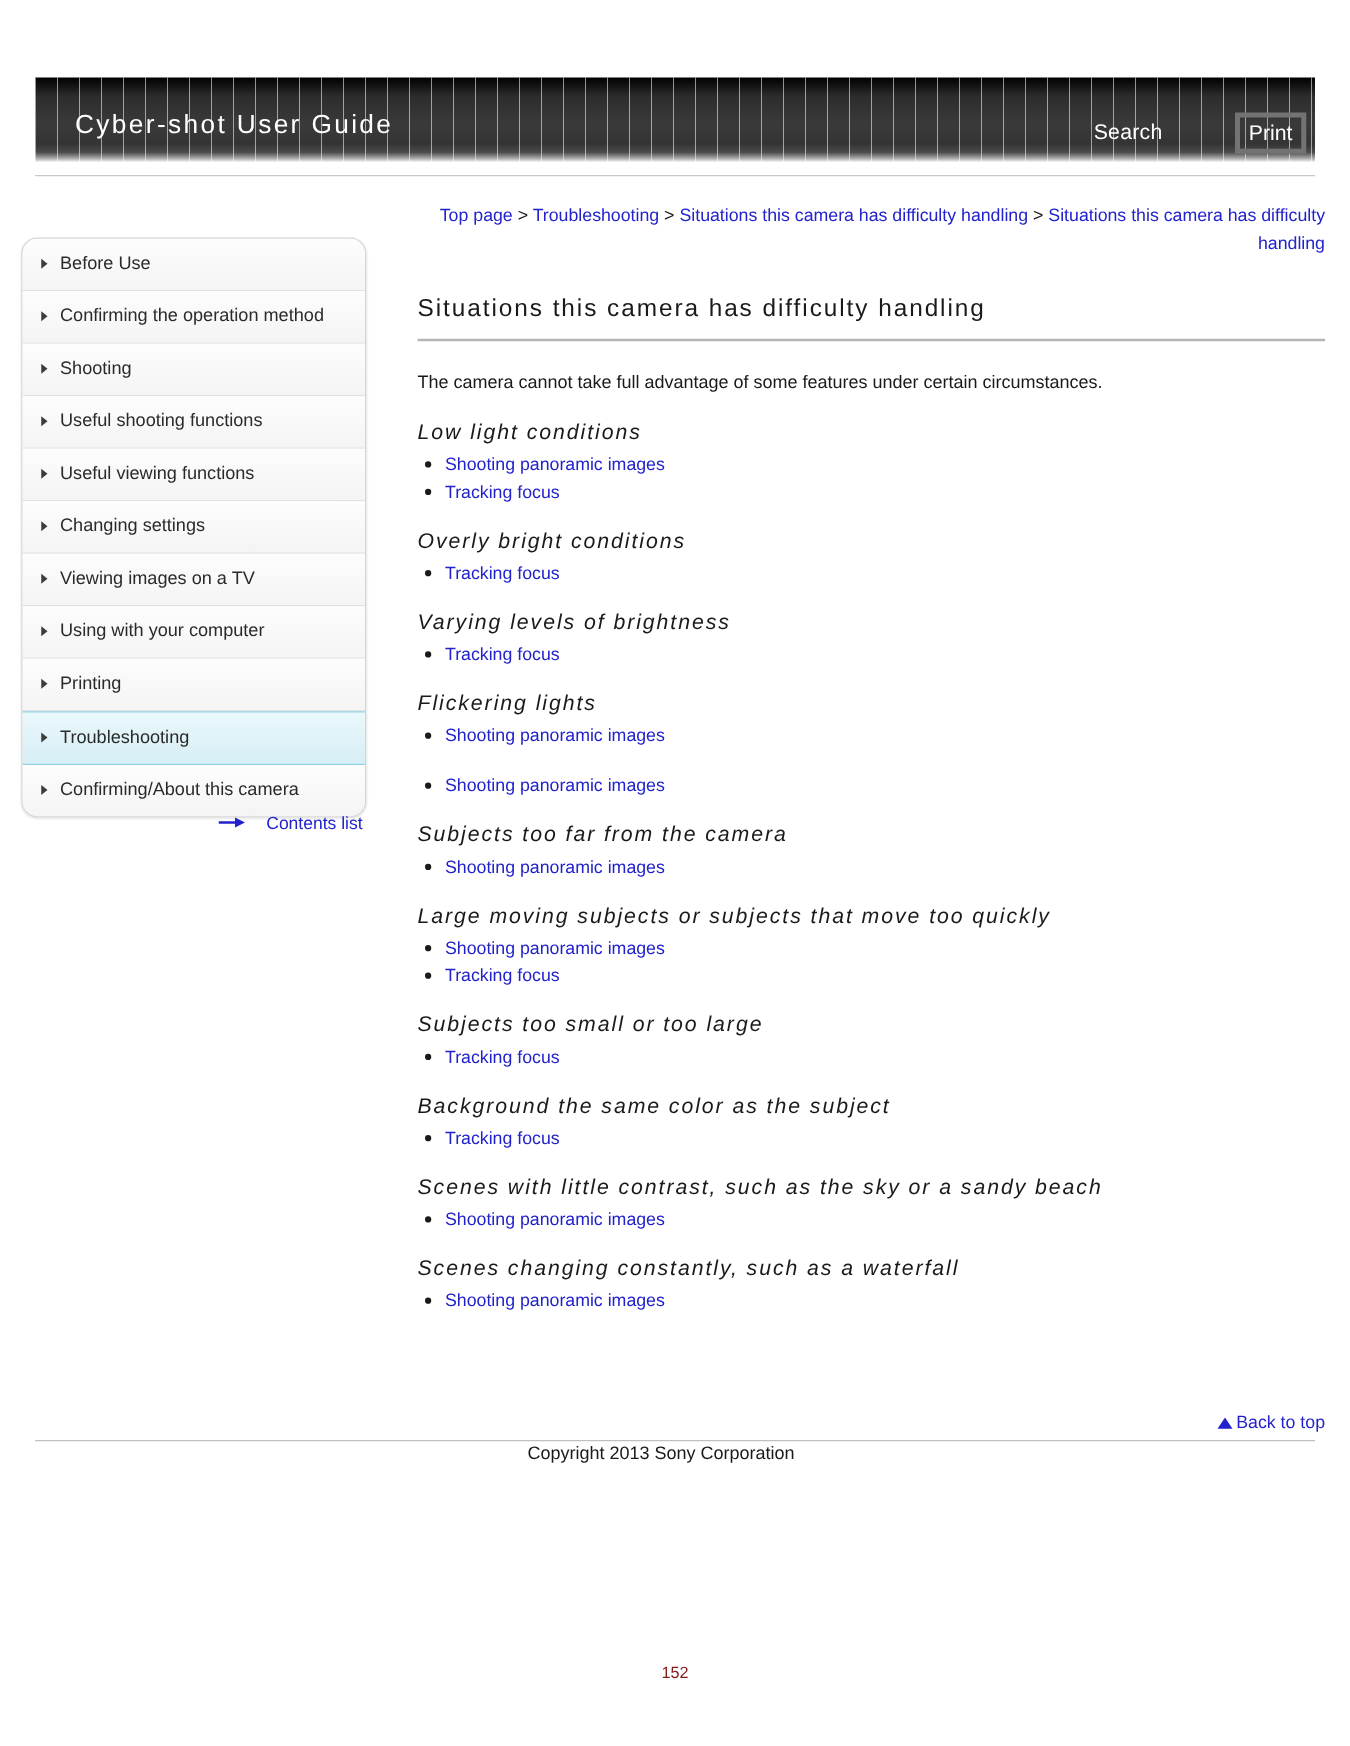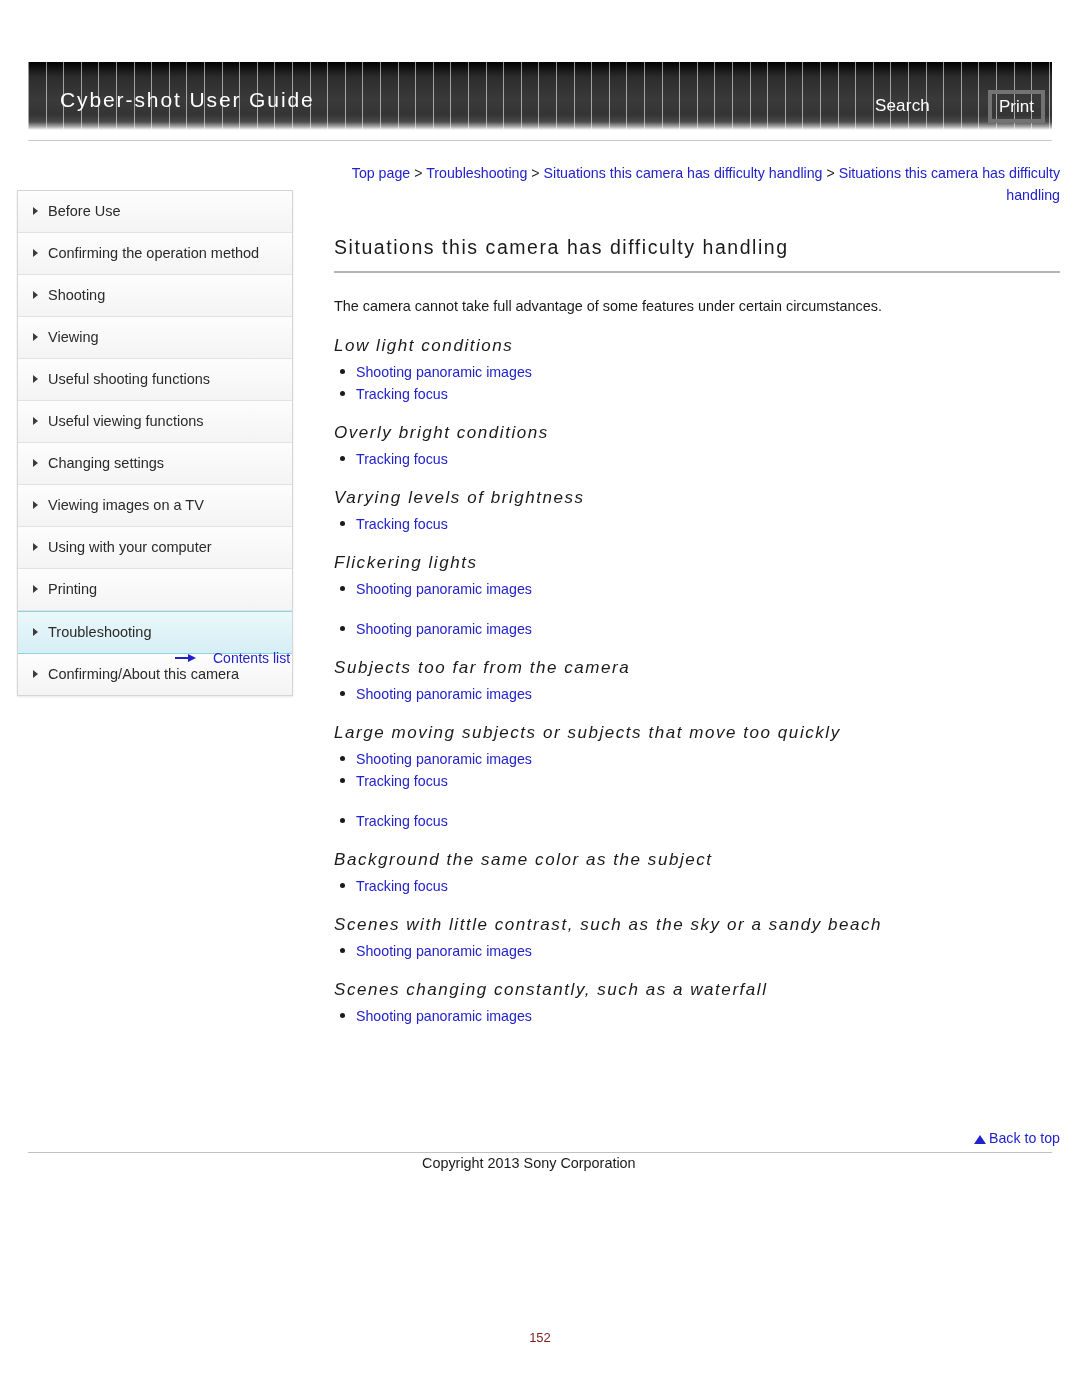--- a/index.html
+++ b/index.html
@@ -87,21 +87,21 @@
   }
 
   
   #sidebar {
     position: absolute;
     left: 17px;
     top: 190px;
     width: 276px;
     background: linear-gradient(to bottom, #fcfcfc, #f3f3f3);
     border: 1px solid #d5d5d5;
-    border-radius: 0;
+    border-radius: 13px;
     box-shadow: 0 1px 2px rgba(0,0,0,0.10);
     overflow: hidden;
   }
   .nav-item {
     position: relative;
     padding: 10px 10px 10px 30px;
     font-size: 14.5px;
     color: #2a2a2a;
     line-height: 1.45;
     border-bottom: 1px solid #e2e2e2;
@@ -279,21 +279,20 @@
 <div id="header-band"></div>
 <div id="header-title">Cyber-shot User Guide</div>
 <div id="search-button">Search</div>
 <div id="print-button">Print</div>
 <div id="header-rule"></div>
 
 <nav id="sidebar">
     <div class="nav-item"><span class="tri"></span><span>Before Use</span></div>
     <div class="nav-item"><span class="tri"></span><span>Confirming the operation method</span></div>
     <div class="nav-item"><span class="tri"></span><span>Shooting</span></div>
-    <div class="nav-item"><span class="tri"></span><span>Viewing</span></div>
     <div class="nav-item"><span class="tri"></span><span>Useful shooting functions</span></div>
     <div class="nav-item"><span class="tri"></span><span>Useful viewing functions</span></div>
     <div class="nav-item"><span class="tri"></span><span>Changing settings</span></div>
     <div class="nav-item"><span class="tri"></span><span>Viewing images on a TV</span></div>
     <div class="nav-item"><span class="tri"></span><span>Using with your computer</span></div>
     <div class="nav-item"><span class="tri"></span><span>Printing</span></div>
     <div class="nav-item active"><span class="tri"></span><span>Troubleshooting</span></div>
     <div class="nav-item"><span class="tri"></span><span>Confirming/About this camera</span></div>
   </nav>
 <div id="contents-list-link">
@@ -345,20 +344,21 @@
         </ul>
       </div>
       <div class="section">
         <h2 class="section-heading">Large moving subjects or subjects that move too quickly</h2>
         <ul class="link-list">
           <li>Shooting panoramic images</li>
           <li>Tracking focus</li>
         </ul>
       </div>
       <div class="section">
+        <h2 class="section-heading">Subjects too small or too large</h2>
         <ul class="link-list">
           <li>Tracking focus</li>
         </ul>
       </div>
       <div class="section">
         <h2 class="section-heading">Background the same color as the subject</h2>
         <ul class="link-list">
           <li>Tracking focus</li>
         </ul>
       </div>

